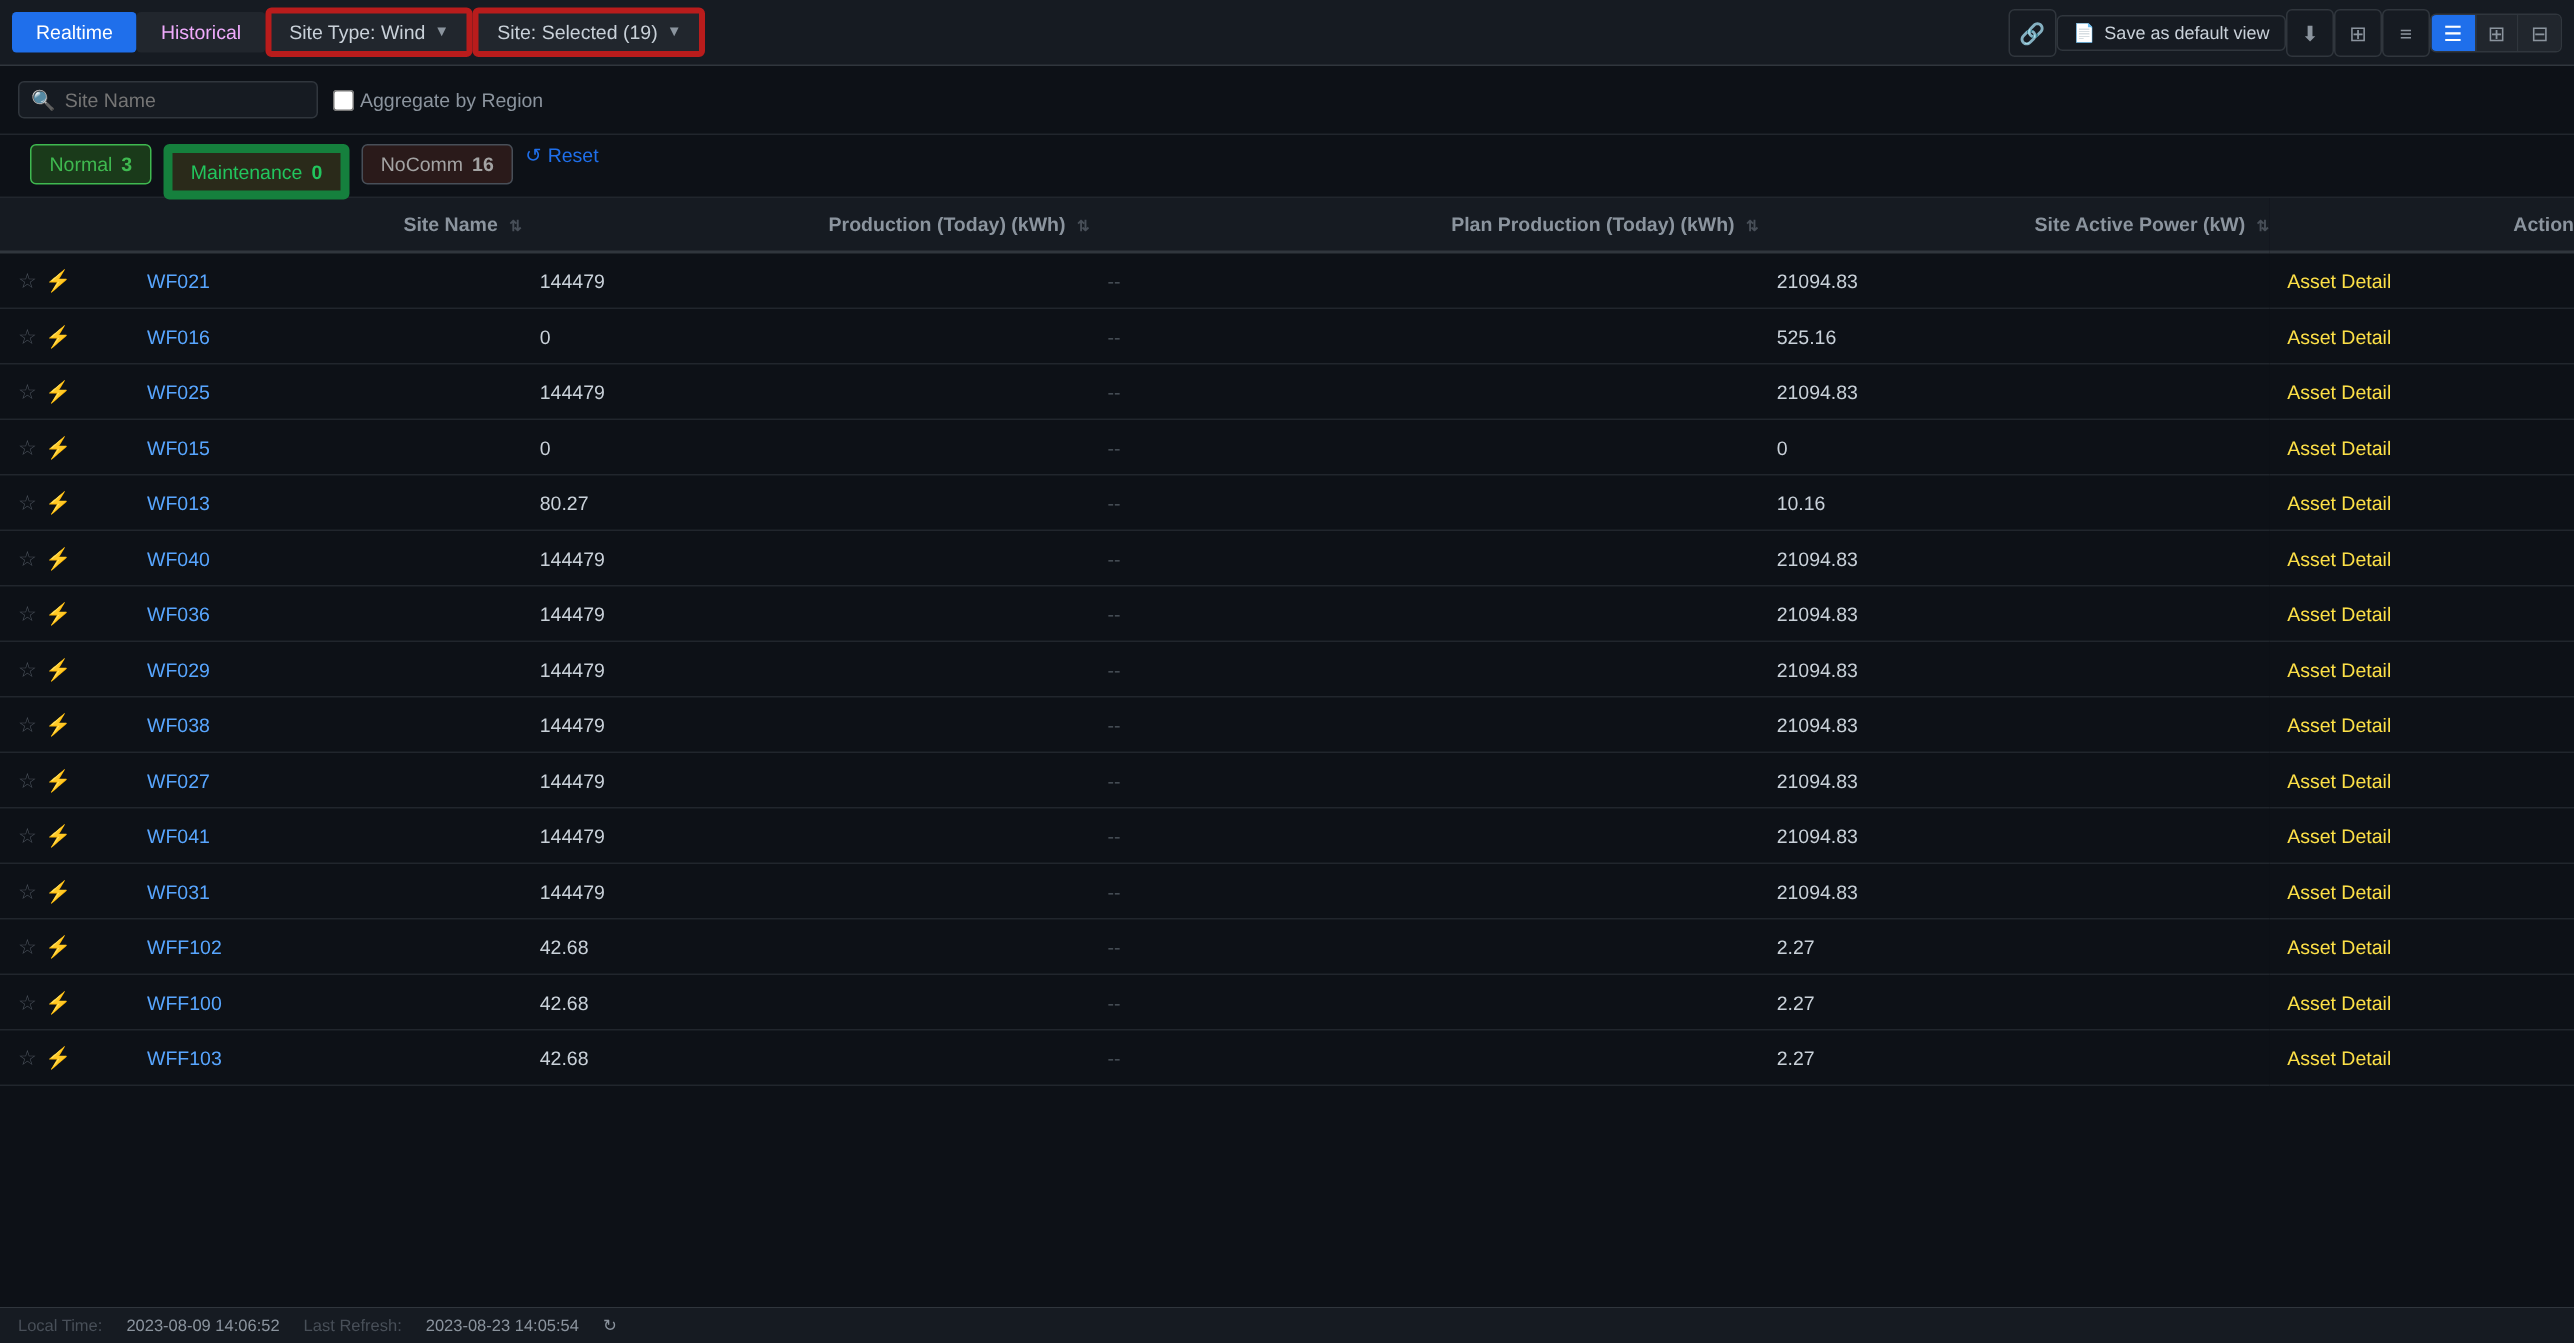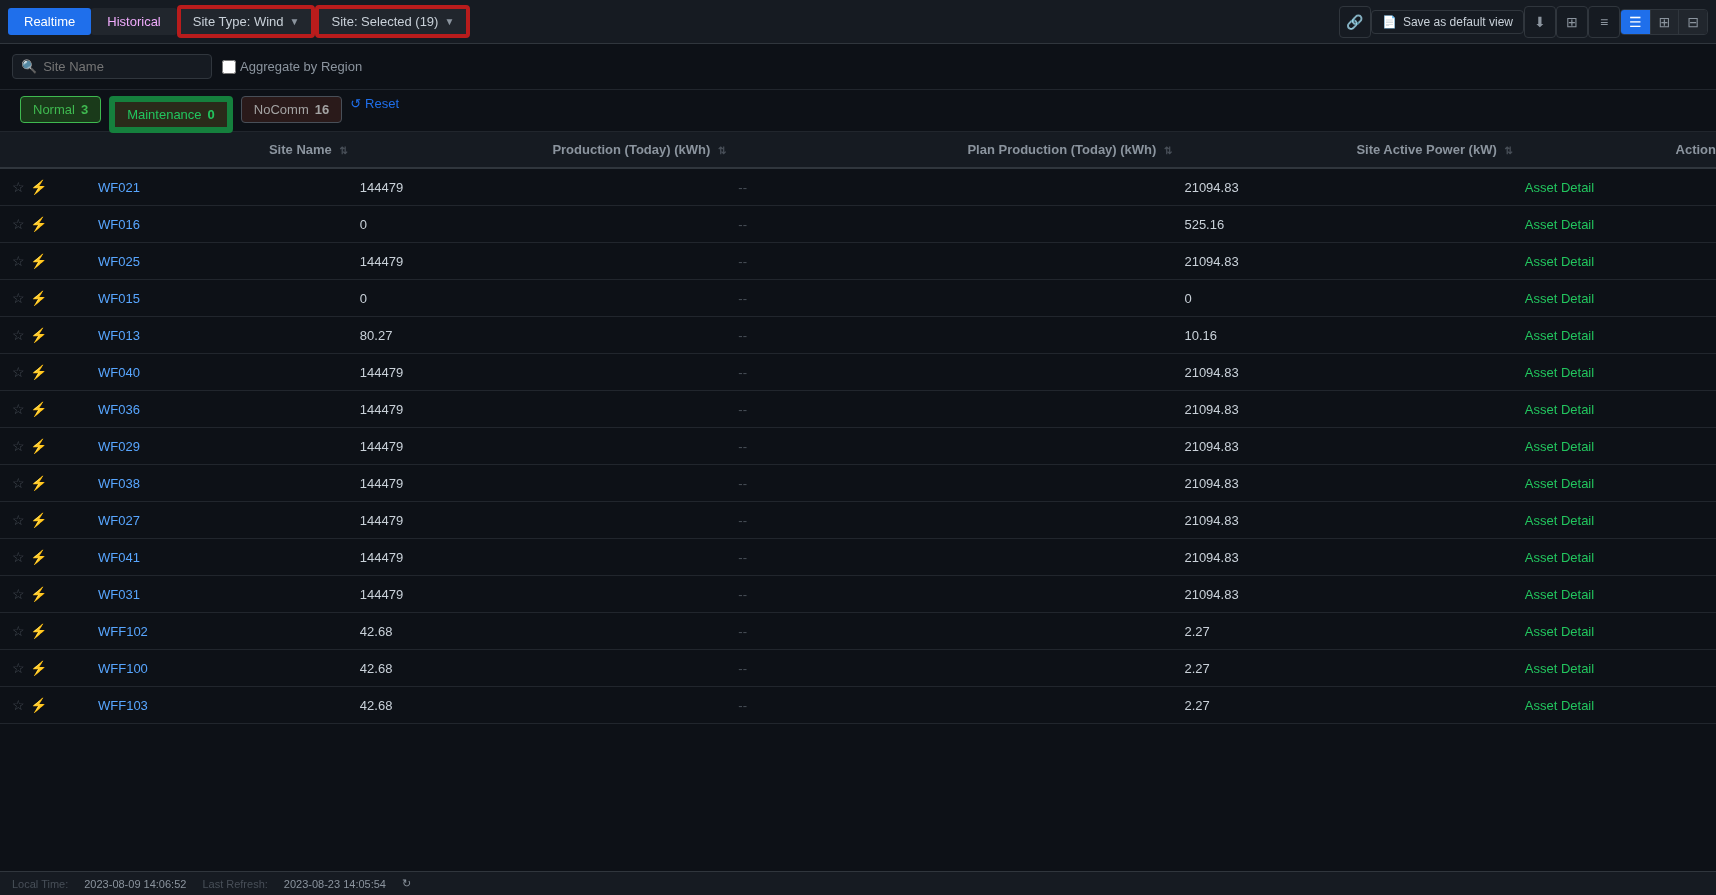--- a/index.html
+++ b/index.html
@@ -224,21 +224,21 @@
       font-size: 14px;
     }
     .site-link {
       color: #58a6ff;
       text-decoration: none;
       cursor: pointer;
       margin-left: 44px;
     }
     .dash-value { color: #484f58; }
     .action-link {
-      color: #22c55e;
+      color: #fde047;
       text-decoration: none;
       cursor: pointer;
     }
 
     
     .status-bar {
       position: fixed;
       bottom: 0;
       left: 0;
       right: 0;

